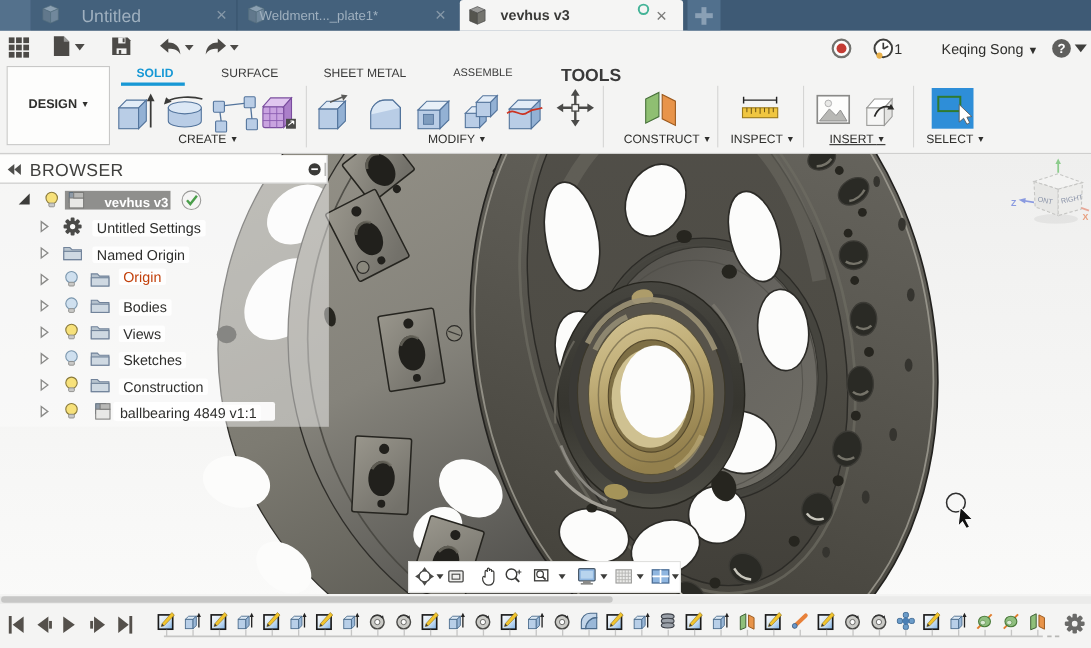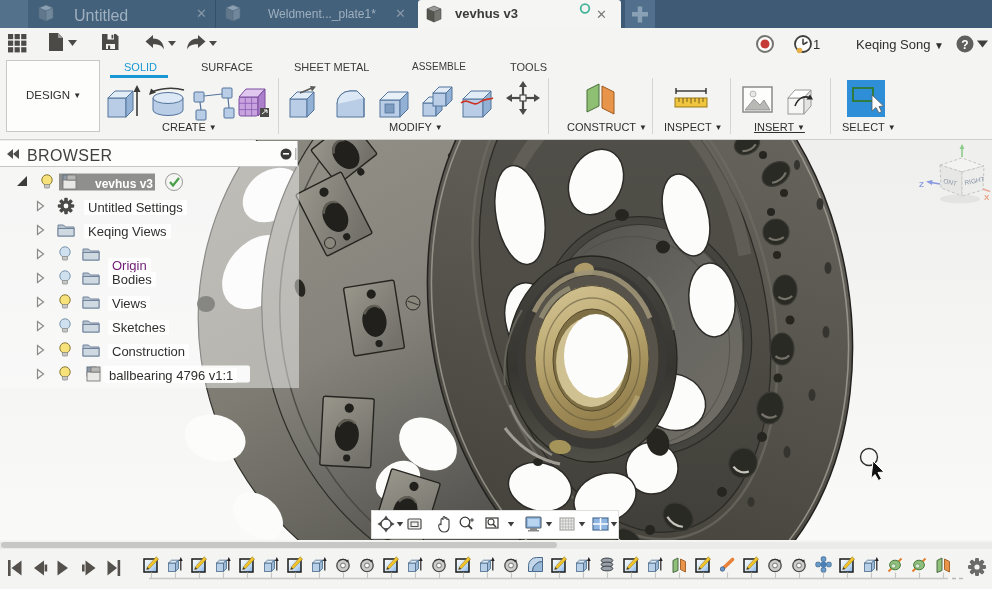--- a/index.html
+++ b/index.html
@@ -299,27 +299,27 @@
       <rect x="-2.6" y="2.6" width="5.2" height="3.4" rx="1" fill="#c9c9c7" stroke="#8a8a88" stroke-width="0.8"></rect>
     </g>
     <g transform="translate(95 374)">
       <rect x="-8" y="-7" width="9" height="9" fill="#8f9aa6" stroke="#5d6d7c" stroke-width="0.9"></rect>
       <rect x="-8" y="-2" width="13" height="9" fill="#e8e8e6" stroke="#7a7a78" stroke-width="0.9"></rect>
       <rect x="-4" y="-7" width="9" height="5" fill="#b8b8b6" stroke="#7a7a78" stroke-width="0.9"></rect>
     </g>
   </svg>
 <div class="abs" style="left:95px;top:177px;font-size:12px;color:#2f2f2d;"><b style="color:#fff;font-weight:bold;font-size:12px">vevhus v3</b></div>
 <div class="abs" style="left:88px;top:200px;font-size:13px;color:#2f2f2d;background:rgba(255,255,255,0.85);border-radius:2px;padding:0 4px;margin-left:-4px;">Untitled Settings</div>
-<div class="abs" style="left:88px;top:224px;font-size:13px;color:#2f2f2d;background:rgba(255,255,255,0.85);border-radius:2px;padding:0 4px;margin-left:-4px;">Keqing Views</div>
-<div class="abs" style="left:112px;top:258px;font-size:13px;color:#701a75;background:rgba(255,255,255,0.85);border-radius:2px;padding:0 4px;margin-left:-4px;">Origin</div>
+<div class="abs" style="left:88px;top:224px;font-size:13px;color:#2f2f2d;background:rgba(255,255,255,0.85);border-radius:2px;padding:0 4px;margin-left:-4px;">Named Origin</div>
+<div class="abs" style="left:112px;top:244px;font-size:13px;color:#c2410c;background:rgba(255,255,255,0.85);border-radius:2px;padding:0 4px;margin-left:-4px;">Origin</div>
 <div class="abs" style="left:112px;top:272px;font-size:13px;color:#2f2f2d;background:rgba(255,255,255,0.85);border-radius:2px;padding:0 4px;margin-left:-4px;">Bodies</div>
 <div class="abs" style="left:112px;top:296px;font-size:13px;color:#2f2f2d;background:rgba(255,255,255,0.85);border-radius:2px;padding:0 4px;margin-left:-4px;">Views</div>
 <div class="abs" style="left:112px;top:320px;font-size:13px;color:#2f2f2d;background:rgba(255,255,255,0.85);border-radius:2px;padding:0 4px;margin-left:-4px;">Sketches</div>
 <div class="abs" style="left:112px;top:344px;font-size:13px;color:#2f2f2d;background:rgba(255,255,255,0.85);border-radius:2px;padding:0 4px;margin-left:-4px;">Construction</div>
-<div class="abs" style="left:109px;top:368px;font-size:13px;color:#2f2f2d;background:rgba(255,255,255,0.85);border-radius:2px;padding:0 4px;margin-left:-4px;">ballbearing 4796 v1:1</div>
+<div class="abs" style="left:109px;top:368px;font-size:13px;color:#2f2f2d;background:rgba(255,255,255,0.85);border-radius:2px;padding:0 4px;margin-left:-4px;">ballbearing 4849 v1:1</div>
 <div class="abs" style="left:371px;top:510px;width:246px;height:27px;background:#fff;border:1px solid #e0e0de;"></div>
 <svg class="abs" style="left:371px;top:510px" width="247" height="28" viewBox="0 0 247 28">
     <circle cx="15" cy="14" r="5" fill="none" stroke="#4a4a48" stroke-width="1.3"></circle>
     <polygon points="0,-8.6 -2.6,-4.6 2.6,-4.6" transform="translate(15 14) rotate(0)" fill="#4a4a48"></polygon>
     <polygon points="0,-8.6 -2.6,-4.6 2.6,-4.6" transform="translate(15 14) rotate(90)" fill="#4a4a48"></polygon>
     <polygon points="0,-8.6 -2.6,-4.6 2.6,-4.6" transform="translate(15 14) rotate(180)" fill="#4a4a48"></polygon>
     <polygon points="0,-8.6 -2.6,-4.6 2.6,-4.6" transform="translate(15 14) rotate(270)" fill="#4a4a48"></polygon>
     <polygon points="25.8,12 32.2,12 29,16.5" fill="#3c3c3a"></polygon>
     <rect x="37" y="9" width="13" height="10" rx="1" fill="#f0f0ee" stroke="#4a4a48" stroke-width="1.2"></rect>
     <rect x="40" y="12" width="7" height="4.5" fill="none" stroke="#4a4a48" stroke-width="1"></rect>
@@ -524,21 +524,21 @@
     <g transform="translate(427 5)">
       <polygon points="0,4 7,1 14,4 7,7" fill="#9a9a98" stroke="#4a4a48" stroke-width="0.6"></polygon>
       <polygon points="0,4 7,7 7,17 0,14" fill="#55554f" stroke="#4a4a48" stroke-width="0.6"></polygon>
       <polygon points="7,7 14,4 14,14 7,17" fill="#74746e" stroke="#4a4a48" stroke-width="0.6"></polygon>
     </g>
     <circle cx="585" cy="8.5" r="4.3" fill="none" stroke="#45b498" stroke-width="1.8"></circle>
     <rect x="632" y="12" width="16" height="4.5" fill="#8aa0b5"></rect>
     <rect x="637.7" y="6.5" width="4.5" height="16" fill="#8aa0b5"></rect>
   </svg>
 <div class="abs" style="left:74px;top:7px;font-size:16px;color:#9fb0bf;">Untitled</div>
-<div class="abs" style="left:268px;top:7px;font-size:12px;color:#9fb0bf;">Weldment..._plate1*</div>
+<div class="abs" style="left:236px;top:7px;font-size:12px;color:#9fb0bf;">Weldment..._plate1*</div>
 <div class="abs" style="left:455px;top:6px;font-size:13px;font-weight:bold;color:#3a3a38;">vevhus v3</div>
 <div class="abs" style="left:196px;top:6px;font-size:13px;color:#8698a8;">✕</div>
 <div class="abs" style="left:395px;top:6px;font-size:13px;color:#8698a8;">✕</div>
 <div class="abs" style="left:596px;top:7px;font-size:13px;color:#7a7a78;">✕</div>
 <div class="abs" style="left:0;top:28px;width:992px;height:28px;background:#f4f4f3;"></div>
 <svg class="abs" style="left:0;top:28px" width="992" height="28" viewBox="0 28 992 28">
     <rect x="8.0" y="34.0" width="5.2" height="5.2" fill="#4c4a47"></rect>
     <rect x="14.6" y="34.0" width="5.2" height="5.2" fill="#4c4a47"></rect>
     <rect x="21.2" y="34.0" width="5.2" height="5.2" fill="#4c4a47"></rect>
     <rect x="8.0" y="40.6" width="5.2" height="5.2" fill="#4c4a47"></rect>
@@ -566,26 +566,26 @@
     <line x1="803" y1="44.5" x2="803" y2="38.8" stroke="#3a3a38" stroke-width="1.5"></line>
     <line x1="803" y1="44.5" x2="807.5" y2="42" stroke="#3a3a38" stroke-width="1.5"></line>
     <text x="813" y="49" font-size="13" fill="#2f2f2d" font-family="Liberation Sans">1</text>
     <circle cx="965" cy="44" r="8.5" fill="#5f5f5d"></circle>
     <text x="965" y="48.5" font-size="12" font-weight="bold" fill="#fff" text-anchor="middle" font-family="Liberation Sans">?</text>
     <polygon points="977,40.5 988,40.5 982.5,47.5" fill="#3f3f3d"></polygon>
   </svg>
 <div class="abs" style="left:856px;top:37px;font-size:13px;color:#2f2f2d;">Keqing Song <span style="font-size:10px;">▼</span></div>
 <div class="abs" style="left:0;top:56px;width:992px;height:84px;background:#f4f4f3;border-bottom:1px solid #cfcfce;box-sizing:border-box;"></div>
 <div class="abs" style="left:6px;top:60px;width:92px;height:70px;background:#fdfdfc;border:1px solid #c8c8c7;"></div>
-<div class="abs" style="left:26px;top:89px;font-size:11.5px;color:#2f2f2d;font-weight:normal;text-align:right;">DESIGN <span class="car">▼</span></div>
-<div class="abs" style="left:124px;top:61px;font-size:11px;color:#1798d5;font-weight:normal;">SOLID</div>
+<div class="abs" style="left:26px;top:89px;font-size:11.5px;color:#2f2f2d;font-weight:bold;text-align:right;">DESIGN <span class="car">▼</span></div>
+<div class="abs" style="left:124px;top:61px;font-size:11px;color:#1798d5;font-weight:bold;">SOLID</div>
 <div class="abs" style="left:201px;top:61px;font-size:11px;color:#3a3a3a;font-weight:normal;">SURFACE</div>
 <div class="abs" style="left:294px;top:61px;font-size:11px;color:#3a3a3a;font-weight:normal;">SHEET METAL</div>
 <div class="abs" style="left:412px;top:61px;font-size:10px;color:#3a3a3a;font-weight:normal;">ASSEMBLE</div>
-<div class="abs" style="left:510px;top:61px;font-size:11px;color:#3a3a3a;font-weight:normal;">TOOLS</div>
+<div class="abs" style="left:510px;top:61px;font-size:16px;color:#3a3a3a;font-weight:bold;">TOOLS</div>
 <div class="abs" style="left:110px;top:75px;width:58px;height:3px;background:#1798d5;"></div>
 <div class="abs" style="left:162px;top:121px;font-size:11px;color:#2f2f2d;">CREATE <span class="car">▼</span></div>
 <div class="abs" style="left:389px;top:121px;font-size:11px;color:#2f2f2d;">MODIFY <span class="car">▼</span></div>
 <div class="abs" style="left:567px;top:121px;font-size:11px;color:#2f2f2d;">CONSTRUCT <span class="car">▼</span></div>
 <div class="abs" style="left:664px;top:121px;font-size:11px;color:#2f2f2d;">INSPECT <span class="car">▼</span></div>
 <div class="abs" style="left:754px;top:121px;font-size:11px;color:#2f2f2d;text-decoration:underline;">INSERT <span class="car">▼</span></div>
 <div class="abs" style="left:842px;top:121px;font-size:11px;color:#2f2f2d;">SELECT <span class="car">▼</span></div>
 <div class="abs" style="left:278px;top:78px;width:1px;height:56px;background:#d5d5d4;"></div>
 <div class="abs" style="left:548px;top:78px;width:1px;height:56px;background:#d5d5d4;"></div>
 <div class="abs" style="left:652px;top:78px;width:1px;height:56px;background:#d5d5d4;"></div>

